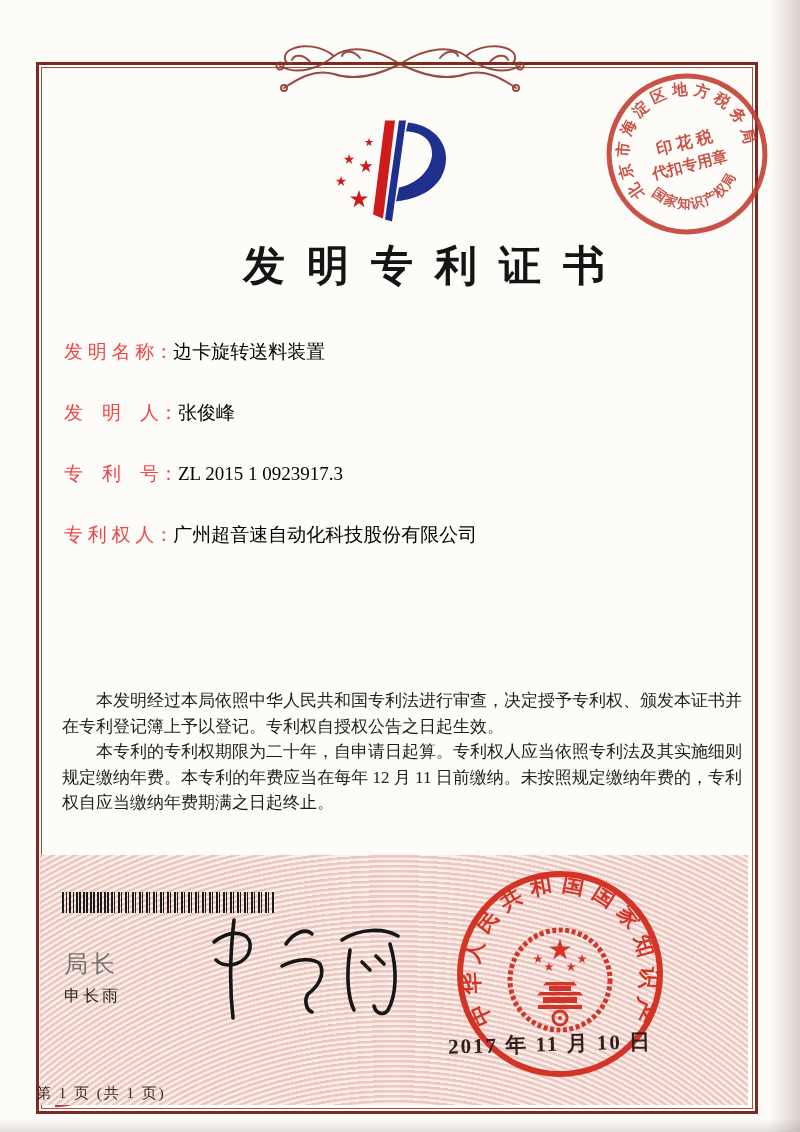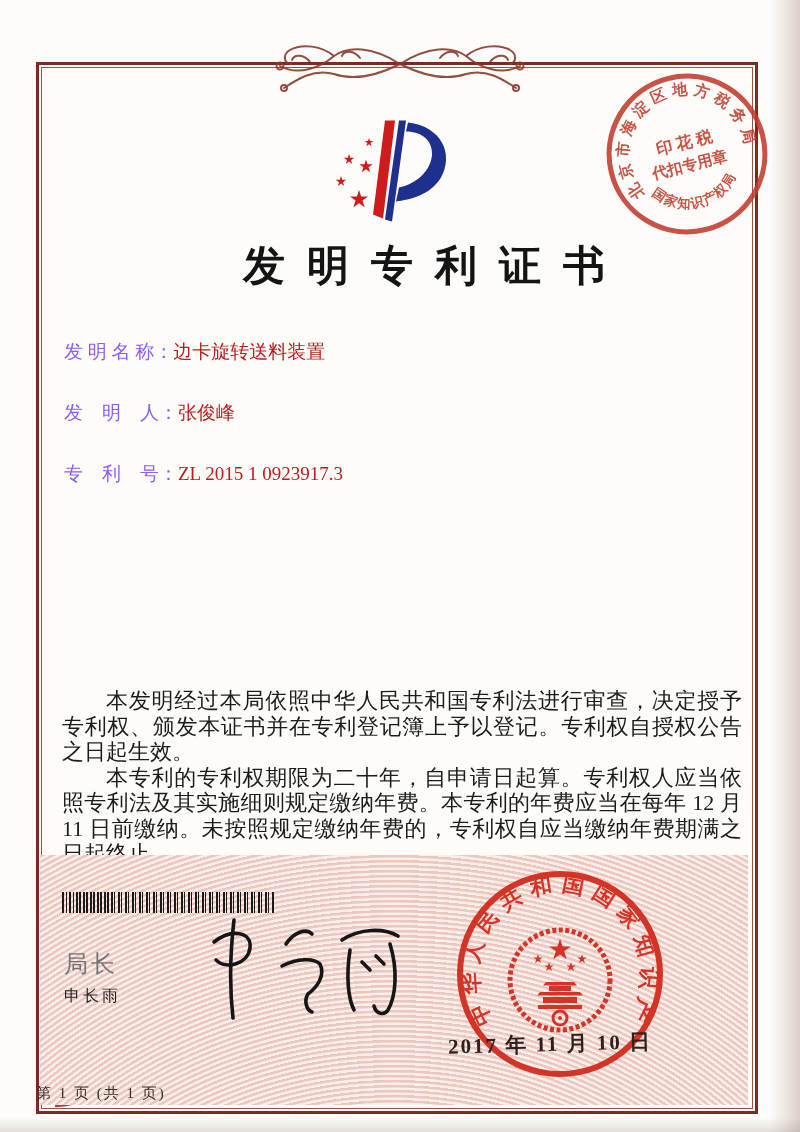--- a/index.html
+++ b/index.html
@@ -23,24 +23,24 @@
   .logo{position:absolute;left:322px;top:100px;width:150px;height:135px;}
 
   .tax-stamp{position:absolute;left:603px;top:70px;width:168px;height:168px;transform:rotate(-14deg);opacity:.88;}
   .tax-stamp text{font-family:"Liberation Serif","DejaVu Serif",serif;fill:#c23b2e;}
 
   .title{position:absolute;left:0;top:238px;width:100%;text-align:center;
     font-size:42px;font-weight:700;color:#141414;letter-spacing:22px;text-indent:22px;padding-left:24px;}
 
   .fields{position:absolute;left:64px;top:340px;display:flex;flex-direction:column;gap:37px;font-size:19px;}
   .field-row{white-space:nowrap;line-height:24px;}
-  .field-label{color:#8b5cf6;text-align:right;}
-  .field-value{color:#b91c1c;}
-
-  .body-text{position:absolute;left:62px;top:688px;width:680px;font-size:22px;line-height:25.5px;color:#1c1c1c;}
+  .field-label{color:#ef4444;text-align:right;}
+  .field-value{color:#000000;}
+
+  .body-text{position:absolute;left:62px;top:688px;width:680px;font-size:17px;line-height:25.5px;color:#1c1c1c;}
   .body-text p{margin:0;text-indent:2em;text-align:justify;}
 
   .pink-zone{position:absolute;left:40px;top:855px;width:708px;height:250px;
     background-color:#f4dad3;
     background-image:repeating-radial-gradient(circle at 50% 260%,rgba(255,255,255,.55) 0 2px,rgba(214,150,142,.28) 3px 5px);}
 
   .barcode{position:absolute;left:62px;top:892px;width:212px;height:21px;
     background:repeating-linear-gradient(90deg,#1b1b1b 0 2px,rgba(0,0,0,0) 2px 3.5px,#1b1b1b 3.5px 4.5px,rgba(0,0,0,0) 4.5px 7px);}
 
   .signer-title{position:absolute;left:64px;top:948px;font-size:24px;color:#737373;letter-spacing:3px;}
@@ -132,20 +132,23 @@
 
   <div class="fields">
     <div class="field-row">
       <span class="field-label">发 明 名 称：</span><span class="field-value">边卡旋转送料装置</span>
     </div>
     <div class="field-row">
       <span class="field-label">发　明　人：</span><span class="field-value">张俊峰</span>
     </div>
     <div class="field-row">
       <span class="field-label">专　利　号：</span><span class="field-value">ZL 2015 1 0923917.3</span>
+    </div>
+    <div class="field-row">
+      <span class="field-label">专 利 权 人：</span><span class="field-value">广州超音速自动化科技股份有限公司</span>
     </div>
   </div>
 
   <div class="body-text">
     <p>本发明经过本局依照中华人民共和国专利法进行审查，决定授予专利权、颁发本证书并在专利登记簿上予以登记。专利权自授权公告之日起生效。</p>
     <p>本专利的专利权期限为二十年，自申请日起算。专利权人应当依照专利法及其实施细则规定缴纳年费。本专利的年费应当在每年 12 月 11 日前缴纳。未按照规定缴纳年费的，专利权自应当缴纳年费期满之日起终止。</p>
   </div>
 
   <div class="pink-zone"></div>
 

